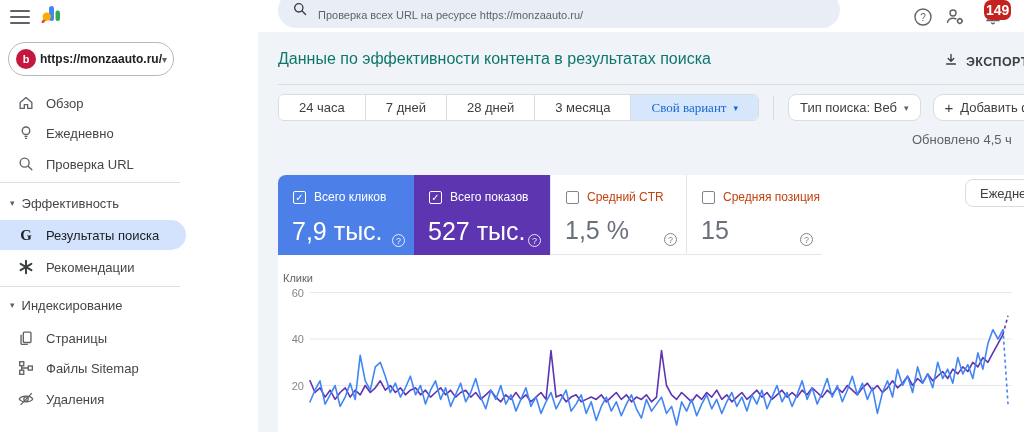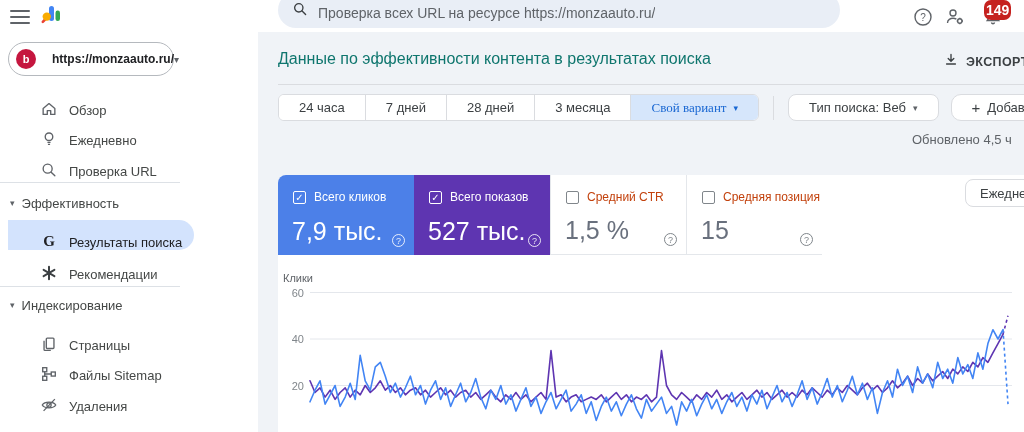--- a/index.html
+++ b/index.html
@@ -8,34 +8,34 @@
   #app { position:relative; width:1024px; height:432px; background:#fff; overflow:hidden; }
 
   
   .header { position:absolute; left:0; top:0; width:1024px; height:32px; background:#fff; z-index:5; }
   .menu-btn { position:absolute; left:10px; top:6px; width:20px; height:16px; cursor:pointer; }
   .menu-btn span { display:block; height:2px; background:#5f6368; margin:4px 0; border-radius:1px; }
   .logo-wrap { position:absolute; left:40px; top:3px; display:flex; align-items:center; gap:8px; }
   .app-title { font-size:15px; color:#5f6368; letter-spacing:.2px; white-space:nowrap; }
   .search-pill { position:absolute; left:278px; top:-8px; width:562px; height:36px; background:#e9eef6;
     border-radius:18px; display:flex; align-items:flex-end; padding:0 14px 7px 14px; cursor:text; }
-  .search-pill .ph { font-size:14px; color:#5f6368; margin-left:10px; white-space:nowrap; overflow:hidden; }
+  .search-pill .ph { font-size:11px; color:#5f6368; margin-left:10px; white-space:nowrap; overflow:hidden; }
   .hdr-ico { position:absolute; top:6px; width:22px; height:22px; display:flex; align-items:center; justify-content:center; cursor:pointer; }
   .badge { position:absolute; left:984px; top:0; background:#c5221f; color:#fff; font-size:14px; font-weight:bold;
     padding:2px 2px; border-radius:7px; z-index:6; }
 
   
   .sidebar { position:absolute; left:0; top:32px; width:258px; height:400px; background:#fff; z-index:4; }
   .property { position:absolute; left:8px; top:10px; width:166px; height:34px; border:1px solid #b5b9be;
     border-radius:17px; display:flex; align-items:center; padding:0 10px 0 7px; cursor:pointer; background:#fff; }
   .favicon { width:20px; height:20px; border-radius:50%; background:#c5163f; color:#fff; font-size:11px; font-weight:bold;
     display:flex; align-items:center; justify-content:center; flex:0 0 auto; }
-  .prop-url { font-size:12px; font-weight:bold; color:#202124; margin-left:16px; white-space:nowrap; }
+  .prop-url { font-size:12px; font-weight:bold; color:#202124; margin-left:4px; white-space:nowrap; }
   .property .chev { margin-left:auto; color:#5f6368; font-size:10px; }
-  .nav-item { position:absolute; left:8px; width:220px; height:30px; display:flex; align-items:flex-end; padding-left:32px; cursor:pointer; }
+  .nav-item { position:absolute; left:0; width:220px; height:30px; display:flex; align-items:center; padding-left:17px; cursor:pointer; }
   .nav-item .ni-icon { width:18px; height:18px; flex:0 0 auto; display:flex; align-items:center; justify-content:center; }
   .nav-item .ni-label { font-size:13px; color:#444746; margin-left:11px; white-space:nowrap; }
   .nav-item.selected { background:#d3e3fd; width:186px; border-radius:0 15px 15px 0; }
   .nav-item.selected .ni-label { color:#202124; }
   .nav-section { position:absolute; left:0; width:220px; height:26px; display:flex; align-items:center; padding-left:10px; cursor:pointer; }
   .nav-section .tri { font-size:9px; color:#5f6368; }
   .nav-section .ns-label { font-size:13px; color:#444746; margin-left:7px; }
   .side-divider { position:absolute; left:0; width:180px; border-top:1px solid #dde1e6; }
   .gicon { font-weight:bold; font-size:15px; color:#202124; font-family:"Liberation Serif", serif; }
 
@@ -46,21 +46,21 @@
   .export-btn .lbl { font-size:12.5px; font-weight:bold; color:#3c4043; letter-spacing:.4px; }
   .title-divider { position:absolute; left:20px; top:52px; width:746px; border-top:1px solid #dadce0; }
 
   .filter-row { position:absolute; left:20px; top:62px; height:27px; display:flex; align-items:center; white-space:nowrap; }
   .seg-group { display:flex; height:27px; border:1px solid #dadce0; border-radius:6px; overflow:hidden; background:#fff; }
   .seg { padding:0 20px; display:flex; align-items:center; font-size:13px; color:#3c4043; border-right:1px solid #dadce0; cursor:pointer; background:#fff; }
   .seg.custom { background:#d6e6fb; color:#1967d2; border-right:none; gap:7px;font-family:Liberation Serif, serif; }
   .seg.custom .chev { font-size:9px; color:#1967d2; }
   .vsep { width:1px; height:24px; background:#dadce0; margin:0 14px; }
   .btn { height:27px; border:1px solid #dadce0; border-radius:8px; background:#fff; display:flex; align-items:center;
-    padding:0 20px; font-size:13px; color:#3c4043; gap:7px; cursor:pointer; }
+    padding:0 11px; font-size:13px; color:#3c4043; gap:7px; cursor:pointer; }
   .btn .chev { font-size:9px; color:#5f6368; }
   .add-filter { border-radius:10px; margin-left:12px; }
   .plus { font-size:15px; color:#3c4043; }
   .quick-filter { width:30px; height:28px; background:#1a73e8; border-radius:6px; margin-left:12px; display:flex;
     align-items:center; justify-content:center; cursor:pointer; }
   .updated { position:absolute; left:654px; top:100px; font-size:13px; color:#5f6368; white-space:nowrap; }
 
   .panel { position:absolute; left:20px; top:143px; width:760px; height:257px; background:#fff; border-radius:8px 8px 0 0; }
   .cards { position:absolute; left:0; top:0; display:flex; }
   .mcard { width:136px; height:80px; position:relative; cursor:pointer; }

